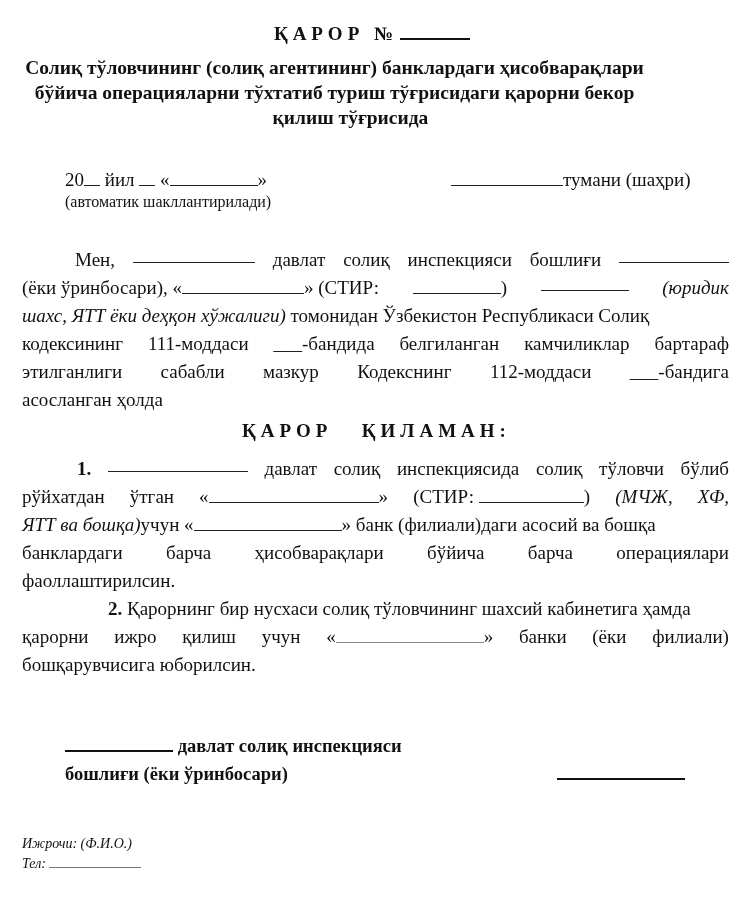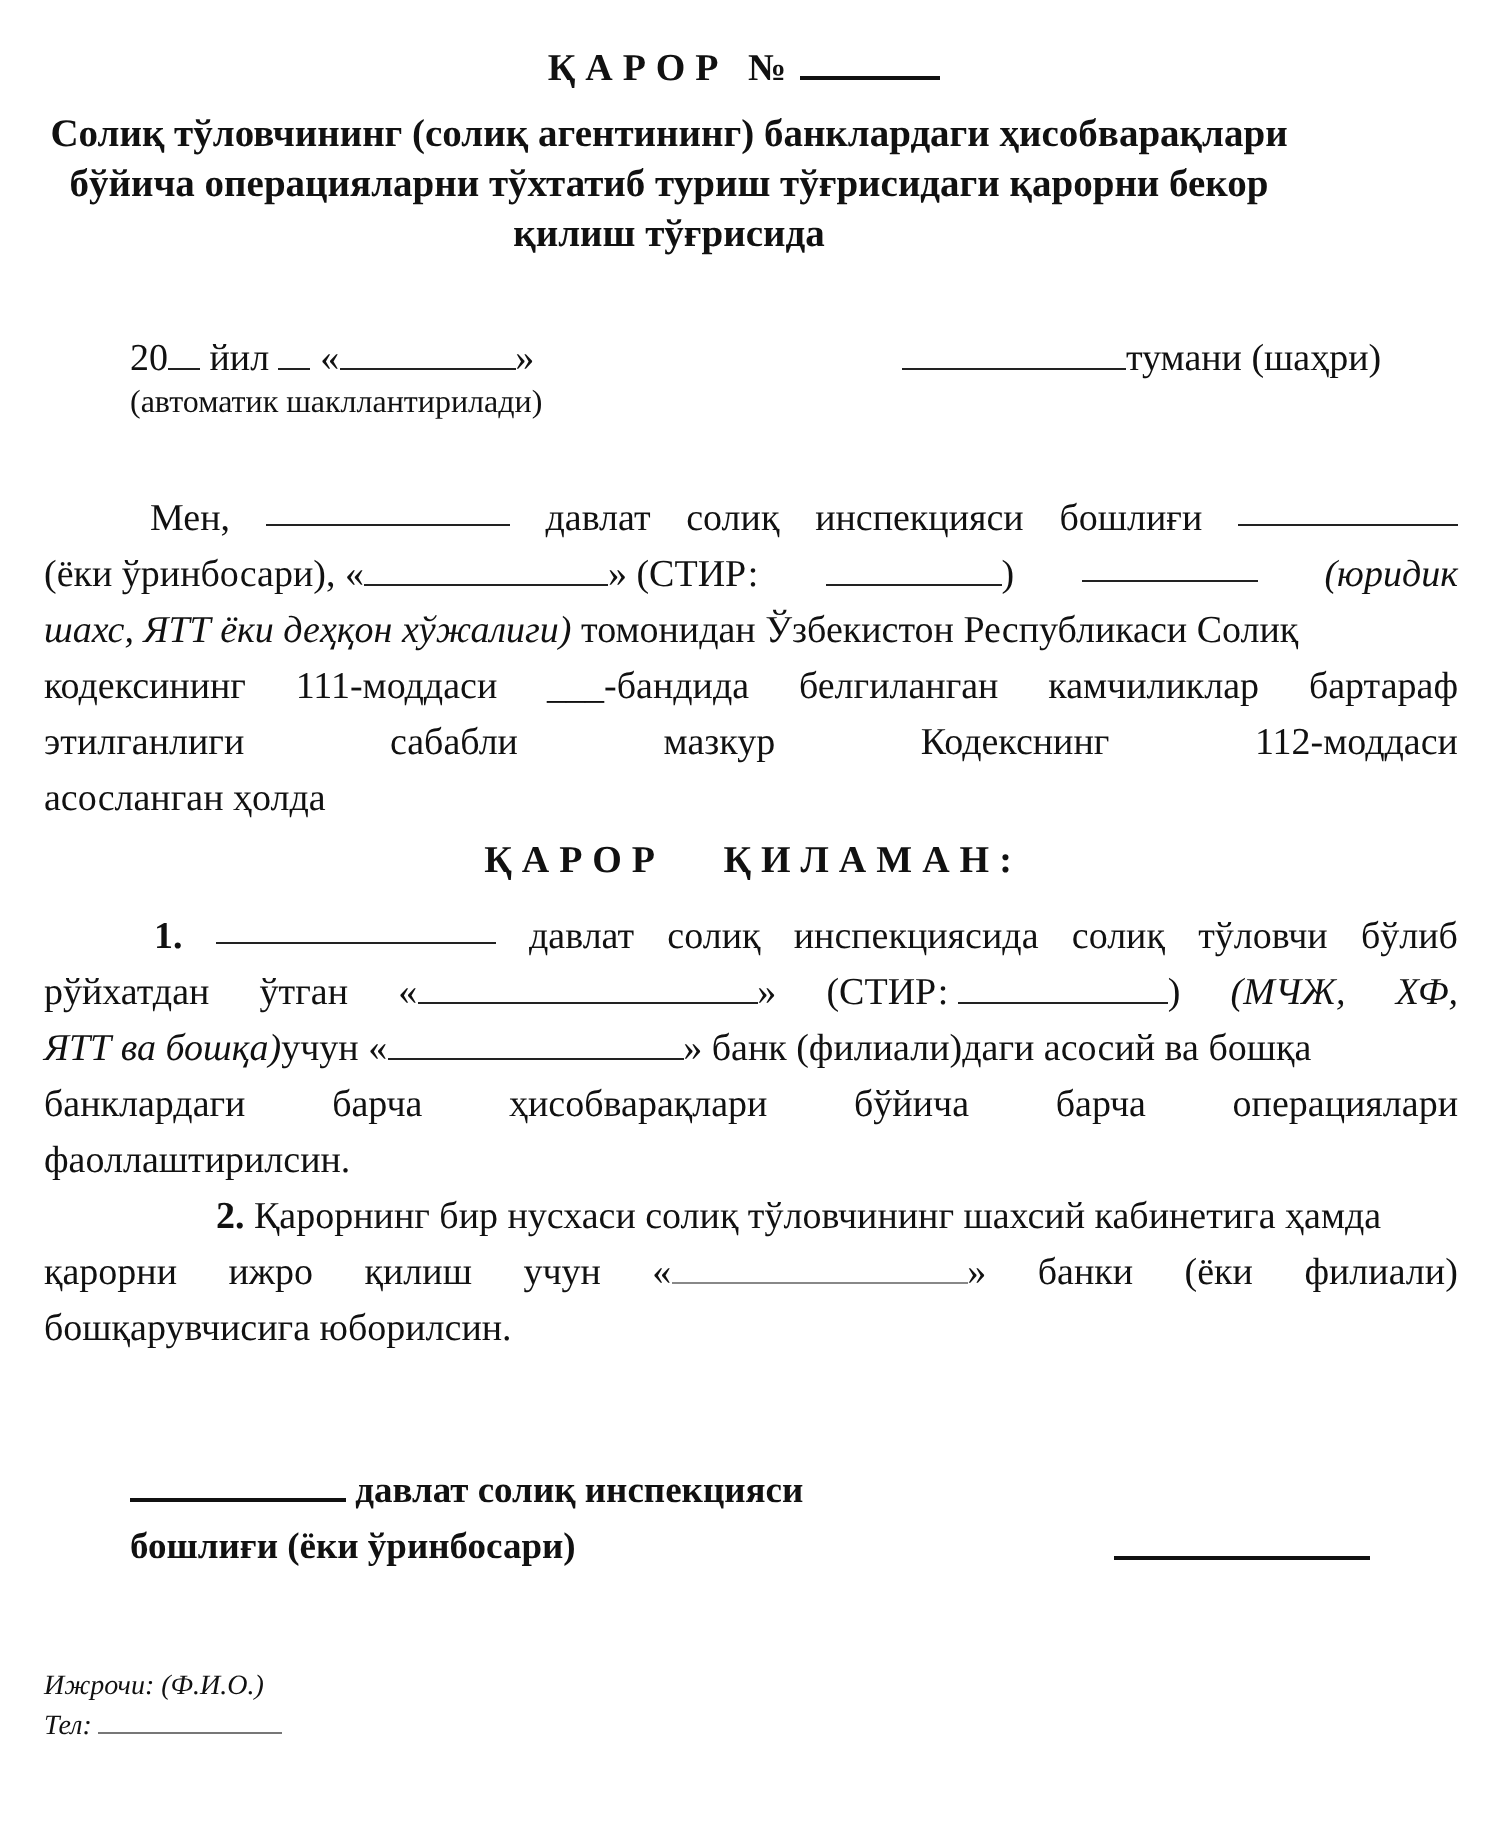--- a/index.html
+++ b/index.html
@@ -22,21 +22,21 @@
   </style>
 </head>
 <body>
 
 <div class="abs title-main">
   <span>ҚАРОР №</span><span class="num-blank"></span>
 </div>
 
 <div class="abs subtitle" style="top:55px;">Солиқ тўловчининг (солиқ агентининг) банклардаги ҳисобварақлари</div>
 <div class="abs subtitle" style="top:80px;">бўйича операцияларни тўхтатиб туриш тўғрисидаги қарорни бекор</div>
-<div class="abs subtitle" style="top:105px;">қилиш тўғрисида</div>
+<div class="abs subtitle" style="top:105px;padding-left:16px;">қилиш тўғрисида</div>
 
 <div class="abs txt" style="top:166px; left:65px;">
   <span>20</span><span class="blank" style="width:16px;"></span>
   <span>йил</span>
   <span class="blank" style="width:16px;"></span>
   <span>«</span><span class="blank" style="width:88px;"></span><span>»</span>
 </div>
 <div class="abs txt" style="top:166px; left:451px;">
   <span class="blank" style="width:112px;"></span><span>тумани (шаҳри)</span>
 </div>
@@ -67,20 +67,21 @@
   <span>белгиланган</span>
   <span>камчиликлар</span>
   <span>бартараф</span>
 </div>
 <div class="abs txt just" style="top:358px; left:22px; width:707px;">
   <span>этилганлиги</span>
   <span>сабабли</span>
   <span>мазкур</span>
   <span>Кодекснинг</span>
   <span>112-моддаси</span>
+  <span>___-бандига</span>
 </div>
 <div class="abs txt" style="top:386px; left:22px;">асосланган ҳолда</div>
 
 <div class="abs heading2" style="white-space:pre;">ҚАРОР   ҚИЛАМАН:</div>
 
 <div class="abs txt just" style="top:455px; left:77px; width:652px;">
   <span class="b">1.</span>
   <span class="blank" style="width:140px;"></span>
   <span>давлат</span>
   <span>солиқ</span>

